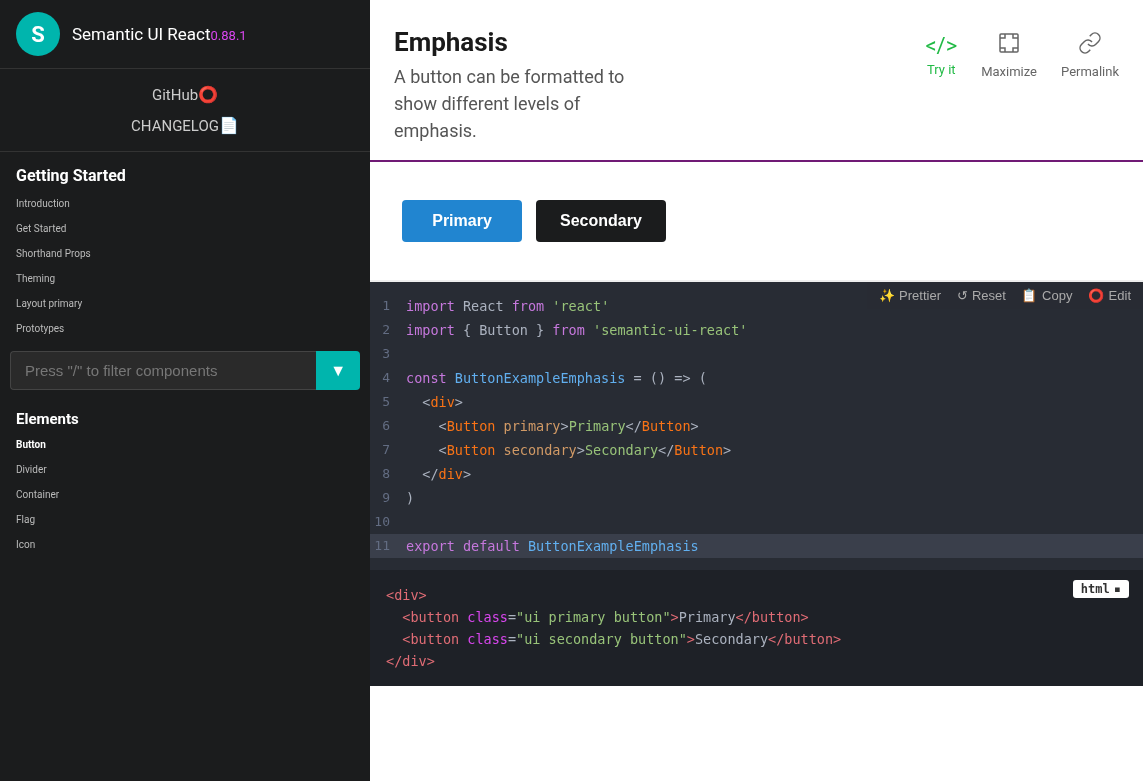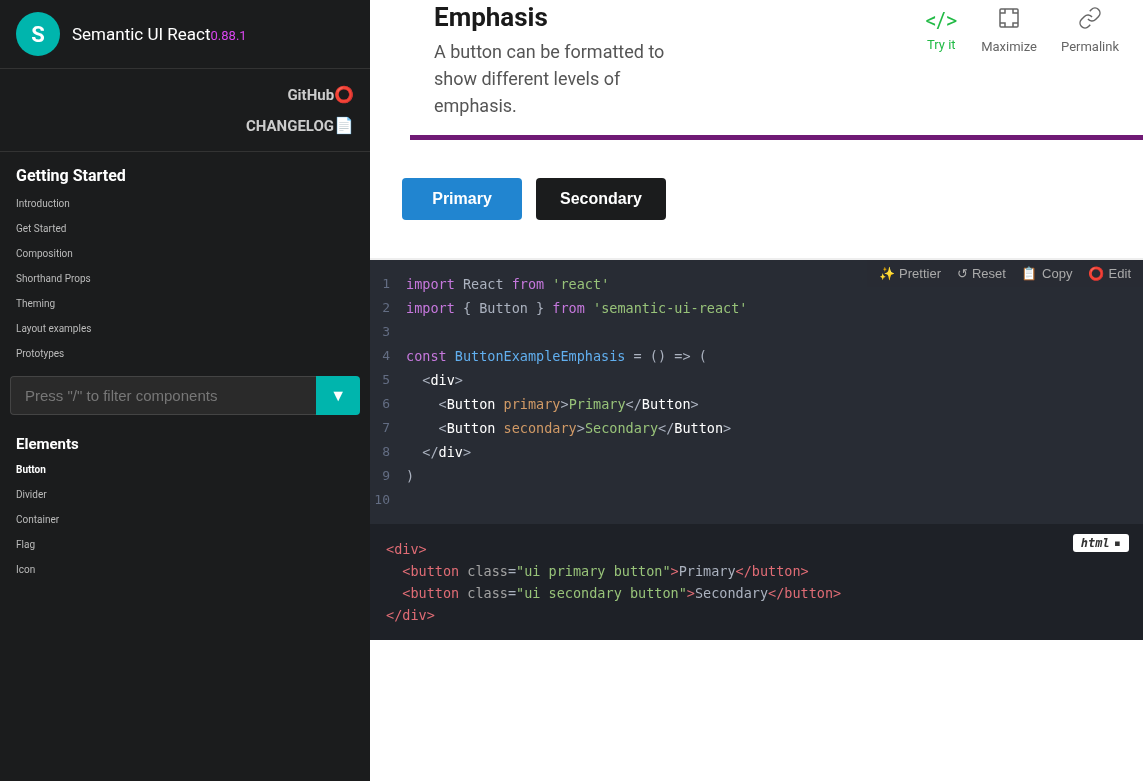--- a/index.html
+++ b/index.html
@@ -47,27 +47,26 @@
     }
 
     .sidebar-links {
       padding: 10px 16px;
       border-bottom: 1px solid #333;
     }
 
     .sidebar-link {
       display: flex;
       align-items: center;
-      justify-content: flex-end;
+      justify-content: center;
       color: #ccc;
       font-size: 15px;
       padding: 6px 0;
       cursor: pointer;
       text-decoration: none;
-      font-weight: bold;
     }
 
     .sidebar-link-icon {
       font-size: 16px;
       color: #888;
     }
 
     .sidebar-section-title {
       padding: 14px 16px 6px;
       font-size: 16px;
@@ -134,23 +133,22 @@
       background: #fff;
       overflow-y: auto;
       display: flex;
       flex-direction: column;
     }
 
     
     .content-header {
       display: flex;
       align-items: flex-start;
-      padding: 2px 24px 16px;
-      border-bottom: 5px solid #701a75;
-      margin-left: 40px;
+      padding: 27px 24px 16px;
+      border-bottom: 2px solid #701a75;
     }
 
     .content-title-block {
       flex: 1;
     }
 
     .content-title {
       font-size: 26px;
       font-weight: 700;
       color: #1a1a1a;
@@ -288,21 +286,21 @@
 
     .line-content {
       flex: 1;
       color: #abb2bf;
       white-space: pre;
     }
 
     .kw { color: #c678dd; margin-top: 9px; }
     .str { color: #98c379; }
     .fn { color: #61afef; }
-    .tag { color: #ffffff; }
+    .tag { color: #f97316; }
     .attr { color: #d19a66; }
     .plain { color: #abb2bf; }
     .green { color: #98c379; }
 
     
     .html-output {
       background: #1e2127;
       padding: 14px 16px;
       font-family: 'Consolas', 'Monaco', monospace;
       font-size: 13.5px;
@@ -315,32 +313,31 @@
       right: 14px;
       background: #fff;
       color: #333;
       font-size: 12px;
       font-weight: 600;
       padding: 2px 8px;
       border-radius: 3px;
       display: flex;
       align-items: flex-end;
       gap: 4px;
-      font-style: italic;
     }
 
     .html-line {
       color: #abb2bf;
       line-height: 22px;
       white-space: pre;
       font-size: 13.5px;
     }
 
     .htag { color: #e06c75; }
-    .hattr { color: #a3a3a3; }
+    .hattr { color: #d946ef; }
     .hval { color: #98c379; }
     .htext { color: #abb2bf; }
   </style>
 </head>
 <body>
 
 <div class="sidebar">
   <div class="sidebar-header">
     <div class="logo-circle">
       <span>S</span>
@@ -359,24 +356,23 @@
       <span>CHANGELOG</span>
       <span class="sidebar-link-icon">📄</span>
     </div>
   </div>
 
   <div class="sidebar-scrollable">
     <div class="sidebar-section-title">Getting Started</div>
 
     <div class="sidebar-nav-item">Introduction</div>
     <div class="sidebar-nav-item">Get Started</div>
-    <div class="sidebar-nav-item">Composition</div>
     <div class="sidebar-nav-item">Shorthand Props</div>
     <div class="sidebar-nav-item">Theming</div>
-    <div class="sidebar-nav-item">Layout examples</div>
+    <div class="sidebar-nav-item">Layout primary</div>
     <div class="sidebar-nav-item">Prototypes</div>
 
     <div class="search-container">
       <input class="search-input" type="text" placeholder="Press &quot;/&quot; to filter components" style="">
       <button class="search-filter-btn">
         <span>▼</span>
       </button>
     </div>
 
     <div class="elements-section-title">Elements</div>
@@ -479,20 +475,24 @@
         <span class="line-content">  <span class="plain">&lt;/</span><span class="tag">div</span><span class="plain">&gt;</span></span>
       </div>
       <div class="code-line">
         <span class="line-num">9</span>
         <span class="line-content"><span class="plain">)</span></span>
       </div>
       <div class="code-line">
         <span class="line-num">10</span>
         <span class="line-content"></span>
       </div>
+      <div class="code-line highlighted">
+        <span class="line-num">11</span>
+        <span class="line-content"><span class="kw">export</span> <span class="kw">default</span> <span class="fn">ButtonExampleEmphasis</span></span>
+      </div>
     </div>
   </div>
 
   <div class="html-output">
     <div class="html-badge">
       <span>html</span>
       <span>▪</span>
     </div>
     <div class="html-line"><span class="htag">&lt;div&gt;</span></div>
     <div class="html-line">  <span class="htag">&lt;button</span> <span class="hattr">class</span>=<span class="hval">"ui primary button"</span><span class="htag">&gt;</span><span class="htext">Primary</span><span class="htag">&lt;/button&gt;</span></div>

